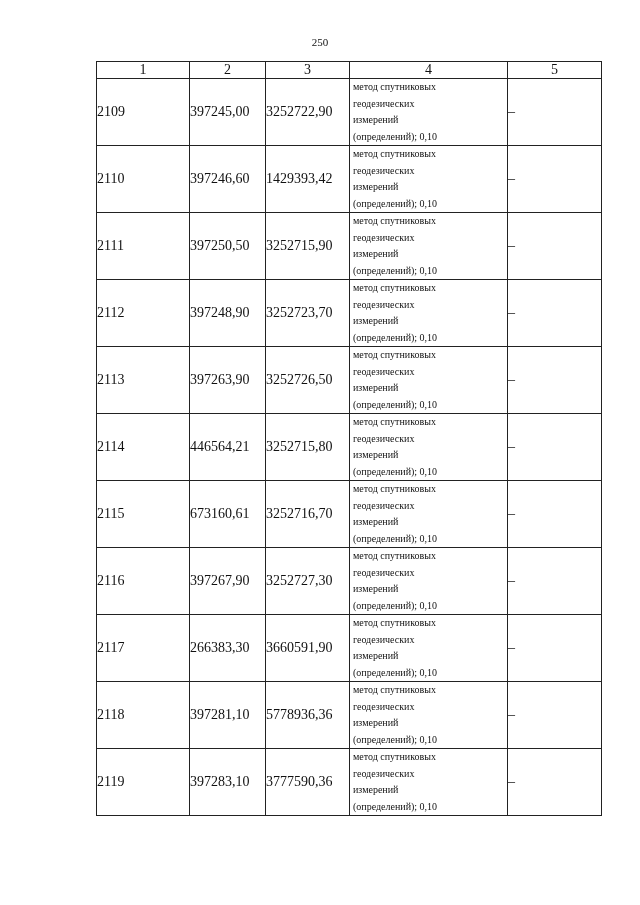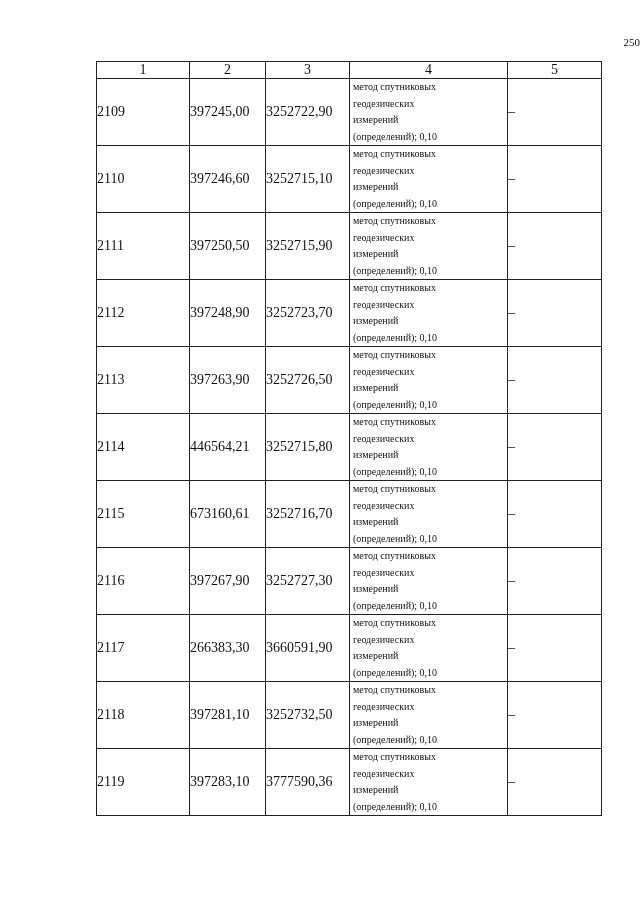--- a/index.html
+++ b/index.html
@@ -1,18 +1,18 @@
 <!DOCTYPE html>
 <html><head>
 <meta charset="utf-8">
 <style>
   html, body { margin: 0; padding: 0; background: #ffffff; }
   body { width: 640px; height: 905px; position: relative; overflow: hidden;
          font-family: "Liberation Serif", "DejaVu Serif", serif; color: #111; }
-  .page-number { position: absolute; left: 0; width: 100%; top: 36px; text-align: right;
+  .page-number { position: absolute; left: 0; width: 100%; top: 36px; text-align: center;
                  font-size: 11px; }
   table.doc { position: absolute; left: 96px; top: 61px; border-collapse: collapse;
               table-layout: fixed; width: 505px; }
   table.doc td, table.doc th { border: 1px solid #222; padding: 0; }
   col.c1 { width: 93px; } col.c2 { width: 76px; } col.c3 { width: 84px; }
   col.c4 { width: 158px; } col.c5 { width: 94px; }
   th { height: 16px; font-weight: normal; font-size: 14px; text-align: center; line-height: 16px; }
   tr.data td { height: 66px; font-size: 14px; vertical-align: middle; }
   tr.data td.desc { text-align: left; padding-left: 3px; font-size: 10px; line-height: 16.5px; }
 </style>
@@ -47,21 +47,21 @@
           <div>метод спутниковых</div>
           <div>геодезических</div>
           <div>измерений</div>
           <div>(определений); 0,10</div>
         </td>
         <td>–</td>
       </tr>
       <tr class="data">
         <td>2110</td>
         <td>397246,60</td>
-        <td>3252715,10</td>
+        <td>1429393,42</td>
         <td class="desc">
           <div>метод спутниковых</div>
           <div>геодезических</div>
           <div>измерений</div>
           <div>(определений); 0,10</div>
         </td>
         <td>–</td>
       </tr>
       <tr class="data">
         <td>2111</td>
@@ -143,21 +143,21 @@
           <div>метод спутниковых</div>
           <div>геодезических</div>
           <div>измерений</div>
           <div>(определений); 0,10</div>
         </td>
         <td>–</td>
       </tr>
       <tr class="data">
         <td>2118</td>
         <td>397281,10</td>
-        <td>3252732,50</td>
+        <td>5778936,36</td>
         <td class="desc">
           <div>метод спутниковых</div>
           <div>геодезических</div>
           <div>измерений</div>
           <div>(определений); 0,10</div>
         </td>
         <td>–</td>
       </tr>
       <tr class="data">
         <td>2119</td>

